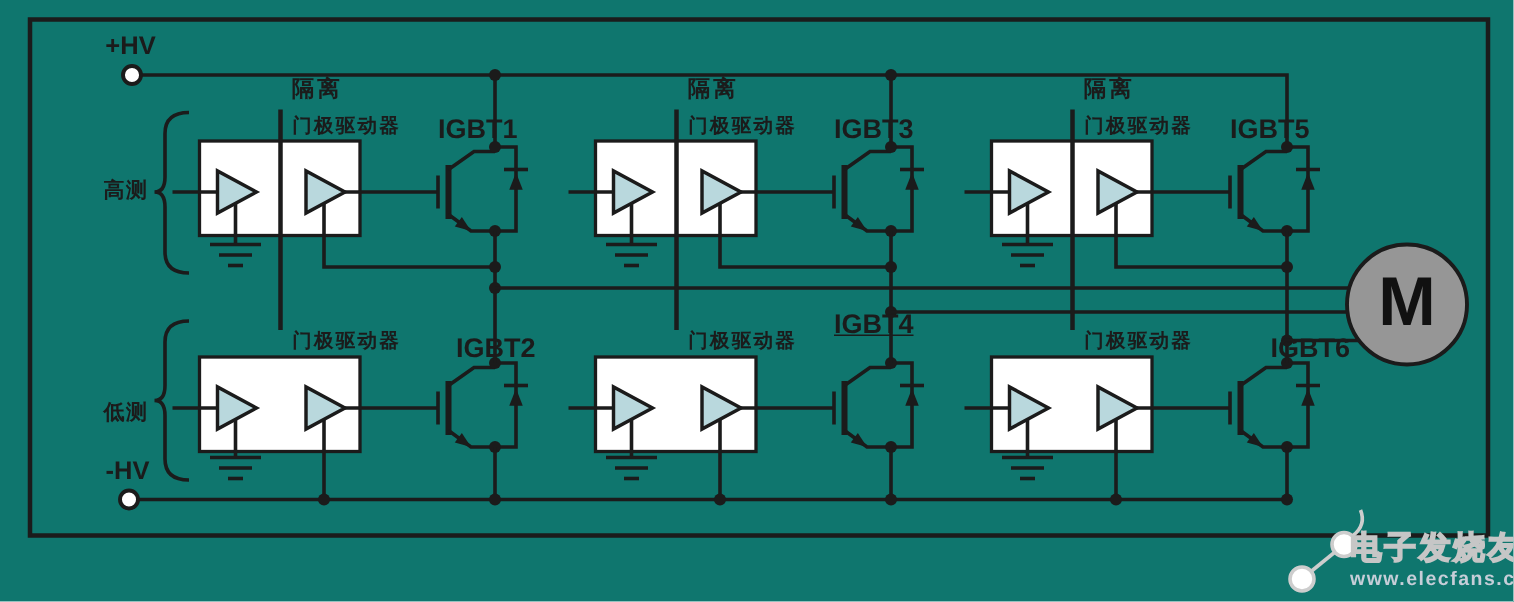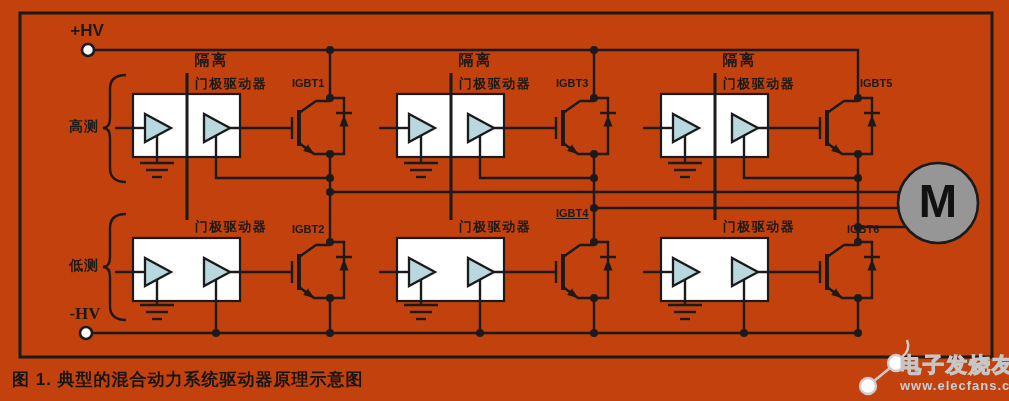--- a/index.html
+++ b/index.html
@@ -1,36 +1,36 @@
 <!DOCTYPE html>
 <html><head>
 <meta charset="utf-8">
 <style>
   html,body{margin:0;padding:0;background:#fff;}
-  #stage{position:relative;width:1009px;height:401px;background:#c2410c;overflow:hidden;
+  #stage{position:relative;width:1009px;height:401px;background:#0f766e;overflow:hidden;
          font-family:"Liberation Sans",sans-serif;}
   svg{position:absolute;left:0;top:0;}
   .w{stroke:#1b1b1b;stroke-width:2.4;fill:none;}
   .thick{stroke-width:3;}
   .bar{stroke:#1b1b1b;stroke-width:4;fill:none;}
   .dot{fill:#1b1b1b;stroke:none;}
   .blk{fill:#1b1b1b;stroke:none;}
   .box{fill:#ffffff;stroke:#1b1b1b;stroke-width:2.2;}
   .ampfill{fill:#b9d8dd;stroke:#1b1b1b;stroke-width:2.3;stroke-linejoin:miter;}
   .term{fill:#ffffff;stroke:#1b1b1b;stroke-width:2.6;}
   .motor{fill:#969696;stroke:#1b1b1b;stroke-width:2.6;}
   .border{fill:none;stroke:#1b1b1b;stroke-width:3;}
   .wm{stroke:#cdcdcd;fill:#ffffff;stroke-width:2.4;}
   .lbl{position:absolute;color:#1b1b1b;font-weight:700;white-space:nowrap;line-height:1.1;}
   .ctr{transform:translateX(-50%);}
   .hv{font-size:17px;}
   .side{font-size:14px;letter-spacing:1px;}
   .iso{font-size:15px;letter-spacing:2px;padding-left:45px;}
   .drv{font-size:13px;letter-spacing:1.5px;}
-  .igbt{font-size:11px;letter-spacing:0;}
+  .igbt{font-size:18px;letter-spacing:0;}
   .motor-lbl{position:absolute;left:938px;top:203px;transform:translate(-50%,-54%);
              font-size:46px;font-weight:700;color:#111;}
   .caption{font-size:17px;letter-spacing:1px;color:#161616;}
   .wm-brand{position:absolute;left:900px;top:351px;font-size:21px;font-weight:700;
             letter-spacing:2px;color:#f4f4f4;-webkit-text-stroke:1.2px #c6c6c6;white-space:nowrap;}
   .wm-site{position:absolute;left:900px;top:378px;font-size:13px;font-weight:700;
            letter-spacing:1px;color:#c6ced8;white-space:nowrap;}
 </style>
 </head>
 <body>
@@ -163,43 +163,42 @@
 
     <g class="wm">
       <line x1="874" y1="381" x2="890" y2="368"></line>
       <circle cx="868" cy="386" r="8"></circle>
       <circle cx="896" cy="363" r="8"></circle>
       <path d="M 902 357 q 9 -7 5 -17" fill="none"></path>
     </g>
   </svg>
 
   <span class="lbl hv ctr" style="left:87px;top:22px;">+HV</span>
-  <span class="lbl hv ctr" style="left:85px;top:305px;font-family:Liberation Serif, serif;">-HV</span>
+  <span class="lbl hv ctr" style="left:85px;top:305px;">-HV</span>
 
   <span class="lbl side ctr" style="left:84px;top:119px;text-align:right;">高测</span>
-  <span class="lbl side ctr" style="left:84px;top:258px;font-family:Liberation Serif, serif;">低测</span>
+  <span class="lbl side ctr" style="left:84px;top:268px;font-family:Liberation Serif, serif;">低测</span>
 
   <span class="lbl iso ctr" style="left:189px;top:52px;">隔离</span>
   <span class="lbl iso ctr" style="left:453px;top:52px;">隔离</span>
   <span class="lbl iso ctr" style="left:717px;top:52px;">隔离</span>
 
   <span class="lbl drv ctr" style="left:231px;top:77px;">门极驱动器</span>
   <span class="lbl drv ctr" style="left:495px;top:77px;">门极驱动器</span>
   <span class="lbl drv ctr" style="left:759px;top:77px;">门极驱动器</span>
 
   <span class="lbl drv ctr" style="left:231px;top:220px;">门极驱动器</span>
   <span class="lbl drv ctr" style="left:495px;top:220px;">门极驱动器</span>
   <span class="lbl drv ctr" style="left:759px;top:220px;">门极驱动器</span>
 
   <span class="lbl igbt" style="left:292px;top:77px;">IGBT1</span>
-  <span class="lbl igbt" style="left:292px;top:223px;">IGBT2</span>
+  <span class="lbl igbt" style="left:304px;top:223px;">IGBT2</span>
   <span class="lbl igbt" style="left:556px;top:77px;text-align:center;">IGBT3</span>
   <span class="lbl igbt" style="left:556px;top:207px;text-decoration:underline;">IGBT4</span>
-  <span class="lbl igbt" style="left:820px;top:77px;margin-left:40px;">IGBT5</span>
+  <span class="lbl igbt" style="left:820px;top:77px;">IGBT5</span>
   <span class="lbl igbt" style="left:820px;top:223px;margin-left:27px;">IGBT6</span>
 
   <span class="motor-lbl">M</span>
 
-  <span class="lbl caption" style="left:12px;top:371px;">图 1. 典型的混合动力系统驱动器原理示意图</span>
 
   <span class="wm-brand">电子发烧友</span>
   <span class="wm-site">www.elecfans.com</span>
 </div>
 
 </body></html>

